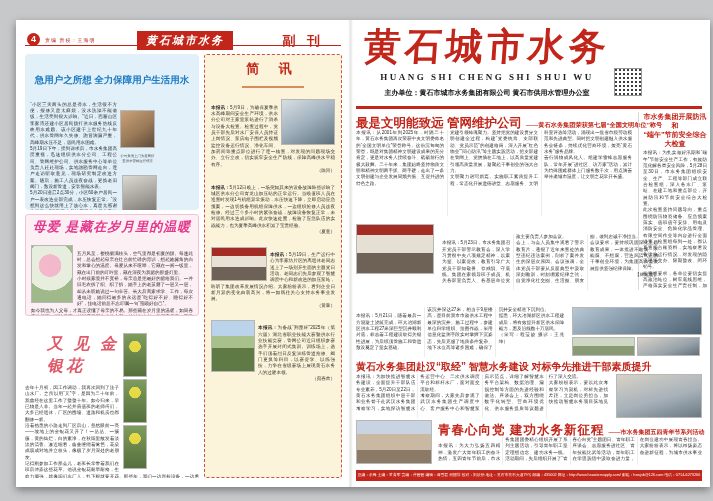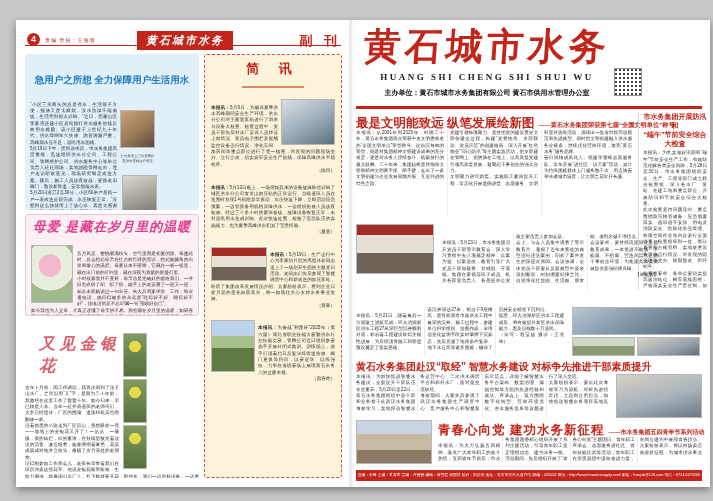--- a/index.html
+++ b/index.html
@@ -19,40 +19,40 @@
 
   
   .lp-header{position:absolute;left:9px;top:9px;width:316px;height:22px;}
   .lp-hairline{position:absolute;left:0;top:16px;width:316px;height:1px;background:#c2251a;}
   .pgnum{position:absolute;left:2px;top:4px;width:13px;height:13px;border-radius:50%;
          background:#c2251a;color:#fff;font-size:9px;font-weight:bold;text-align:center;line-height:13px;}
   .editorline{position:absolute;left:20px;top:8px;font-size:5px;color:#b3261e;letter-spacing:1px;}
   .lp-mast{position:absolute;left:112px;top:2px;width:96px;height:19px;background:#c2251a;
            color:#fff;text-align:center;line-height:19px;font-size:11px;font-weight:bold;
            font-family:"DejaVu Serif",serif;font-style:italic;letter-spacing:2px;}
-  .sectionlbl{position:absolute;right:0;top:3px;font-size:13px;font-weight:bold;color:#c2251a;letter-spacing:4px;}
+  .sectionlbl{position:absolute;right:17px;top:3px;font-size:13px;font-weight:bold;color:#c2251a;letter-spacing:4px;}
 
   .a1-box{position:absolute;left:9px;top:34px;width:174px;height:156px;background:#e2f0fa;
           border-radius:4px;padding:20px 5px;box-sizing:border-box;overflow:hidden;}
   .a1-head{font-size:9.5px;font-weight:bold;color:#1b79c0;text-align:center;margin-bottom:2px;}
   .a1-photos{float:right;width:74px;margin:2px 0 1px 3px;}
   .a1-photos .pcell{display:inline-block;width:35px;vertical-align:top;}
   .ph-street{width:35px;height:38px;background:linear-gradient(145deg,#caa27a 0%,#9a7a58 55%,#5d4a3a 100%);}
   .ph-indoor{width:35px;height:38px;background:linear-gradient(160deg,#dcd9d3 0%,#a8a49e 55%,#7b7874 100%);}
 
   .a2-box{position:absolute;left:9px;top:194px;width:174px;height:102px;background:#fdf0f5;
           border:1px solid #f2c3d6;border-radius:3px;padding:3px 5px;box-sizing:border-box;overflow:hidden;}
   .a2-head{font-size:13px;font-weight:bold;color:#e43a8c;text-align:center;font-style:italic;
            letter-spacing:1px;margin-bottom:2px;}
   .ph-flower{float:left;width:42px;height:58px;margin:1px 4px 1px 0;
              background:radial-gradient(circle at 45% 35%,#f3b8cc 0 26%,#e7eedd 27% 58%,#9fb98a 59% 100%);}
 
   .a3-box{position:absolute;left:9px;top:300px;width:174px;height:158px;overflow:hidden;}
   .a3-head{font-size:16px;font-weight:bold;color:#e05a6a;font-family:"DejaVu Serif",serif;
-           font-style:italic;letter-spacing:3px;margin:0 0 2px 14px;}
+           font-style:italic;letter-spacing:3px;margin:0 0 2px 22px;}
   .a3-photos{float:right;width:77px;margin:0 0 2px 3px;}
   .ph-vine{display:inline-block;width:24px;height:44px;margin-left:1px;
            background:linear-gradient(#7f9c5f,#55703c),radial-gradient(circle at 50% 30%,#e8d56a 0 18%,transparent 19%);
            background-blend-mode:overlay;}
 
   .briefs{position:absolute;left:188px;top:34px;width:138px;height:424px;background:#fcf4da;
           border:1px dashed #d05046;border-radius:3px;padding:5px 6px;box-sizing:border-box;overflow:hidden;}
   .briefs-title{font-size:13px;font-weight:bold;color:#c2251a;text-align:center;letter-spacing:8px;
                 border-bottom:2px double #d98a5f;width:62px;margin:0 auto 4px auto;padding-bottom:8px;}
   .brief{margin-bottom:4px;}
@@ -223,21 +223,21 @@
 
     <div class="page page-right">
 
       <div class="rp-title">黄石城市水务</div>
       <div class="rp-pinyin">HUANG SHI CHENG SHI SHUI WU</div>
       <div class="rp-org">主办单位：黄石市城市水务集团有限公司  黄石市供用水管理办公室</div>
       <div class="qr"></div>
       <div class="rp-rule"></div>
 
       <div class="lead-headrow">
-        <span class="lead-main">最是文明能致远 纵笔发展绘新图</span><span class="lead-sub">——黄石水务集团荣获第七届“全国文明单位”称号</span>
+        <span class="lead-main">最是文明能致远 管网维护公司</span><span class="lead-sub">——黄石水务集团荣获第七届“全国文明单位”称号</span>
       </div>
       <div class="lead-body body-txt">本报讯：从2001年到2025年，时隔二十年，黄石水务集团再次荣获中央文明委命名的“全国文明单位”荣誉称号。这份沉甸甸的荣誉，既是对集团精神文明建设成果的充分肯定，更是对水务人接续奋斗、砥砺前行的极大鼓舞。二十年来，集团始终坚持物质文明和精神文明两手抓、两手硬，走出了一条文明创建与企业发展同频共振、互促共进的特色之路。
 党建引领铸魂聚力。坚持把党的建设贯穿文明创建全过程，构建“党委统筹、支部联动、党员示范”的创建格局，深入开展“红色物业”“同心防汛”等主题实践活动，把支部建在管网上、党旗插在工地上，以高质量党建引领高质量发展，凝聚起干事创业的强大合力。
 文明聚力谱写新篇。实施职工素质提升工程，常态化开展道德讲堂、志愿服务、文明科室评选等活动，涌现出一批省市级劳动模范和先进典型。同时把文明创建融入供水服务全链条，持续优化营商环境，擦亮“黄石水务”服务品牌。
 善行润物成风化人。组建学雷锋志愿服务队，常年开展“进社区、访万家”活动，累计为特殊困难群体上门服务数千次，用点滴善举传递城市温度，让文明之花常开长盛。</div>
 
       <div class="rstory">
         <div class="rstory-head">
           <span>市水务集团开展防汛和</span><br>
           <span>“端午”节前安全综合大检查</span>

